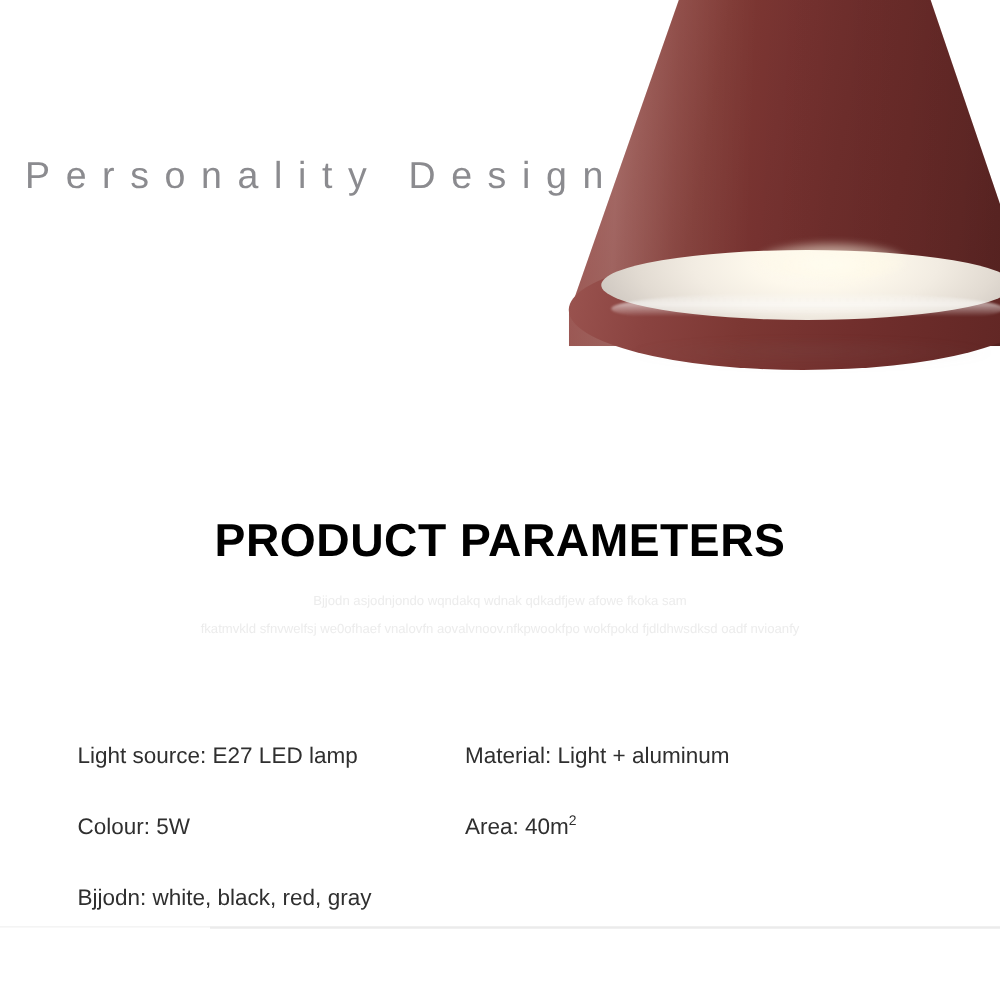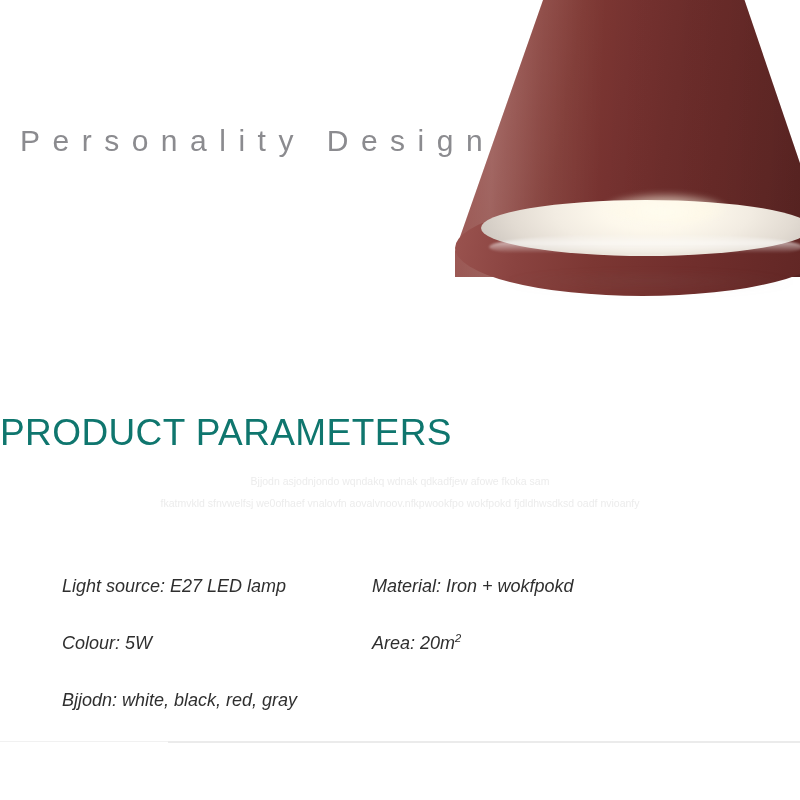--- a/index.html
+++ b/index.html
@@ -164,24 +164,25 @@
     white-space: nowrap;
   }
   #hero-caption .cap-line { display: block; }
 
   
   #section-heading {
     position: absolute;
     left: 0;
     top: 412px;
     width: 800px;
+    text-align: center;
     font-size: 37px;
-    font-weight: normal;
+    font-weight: bold;
     letter-spacing: 0.4px;
-    color: #0f766e;
+    color: #000000;
   }
   #section-subtext {
     position: absolute;
     left: 0;
     top: 470px;
     width: 800px;
     text-align: center;
     font-size: 10.5px;
     font-weight: 400;
     line-height: 22px;
@@ -192,22 +193,21 @@
   
   #spec-grid {
     position: absolute;
     left: 62px;
     top: 558px;
     width: 620px;
   }
   .spec-row {
     display: flex;
     height: 57px;
-    align-items: center;
-    font-style: italic;
+    align-items: flex-end;
   }
   .spec-cell {
     font-size: 18px;
     font-weight: 400;
     color: #2f2f2f;
     line-height: 1.25;
     white-space: nowrap;
   }
   .spec-cell.col-left  { width: 310px; }
   .spec-cell.col-right { width: 310px; }
@@ -262,26 +262,26 @@
 
   <div id="section-subtext">
     <span class="sub-line">Bjjodn asjodnjondo wqndakq wdnak qdkadfjew afowe fkoka sam</span>
     <span class="sub-line">fkatmvkld sfnvwelfsj we0ofhaef vnalovfn aovalvnoov.nfkpwookfpo wokfpokd fjdldhwsdksd oadf nvioanfy</span>
   </div>
 
   <div id="spec-grid">
 
     <div class="spec-row">
       <div class="spec-cell col-left">Light source: E27 LED lamp</div>
-      <div class="spec-cell col-right">Material: Iron + wokfpokd</div>
+      <div class="spec-cell col-right">Material: Light + aluminum</div>
     </div>
 
     <div class="spec-row">
       <div class="spec-cell col-left">Colour: 5W</div>
-      <div class="spec-cell col-right"><span>Area: 20m</span><sup>2</sup></div>
+      <div class="spec-cell col-right"><span>Area: 40m</span><sup>2</sup></div>
     </div>
 
     <div class="spec-row">
       <div class="spec-cell col-left">Bjjodn: white, black, red, gray</div>
       <div class="spec-cell col-right"></div>
     </div>
 
   </div>
 
   <div id="footer-divider">

